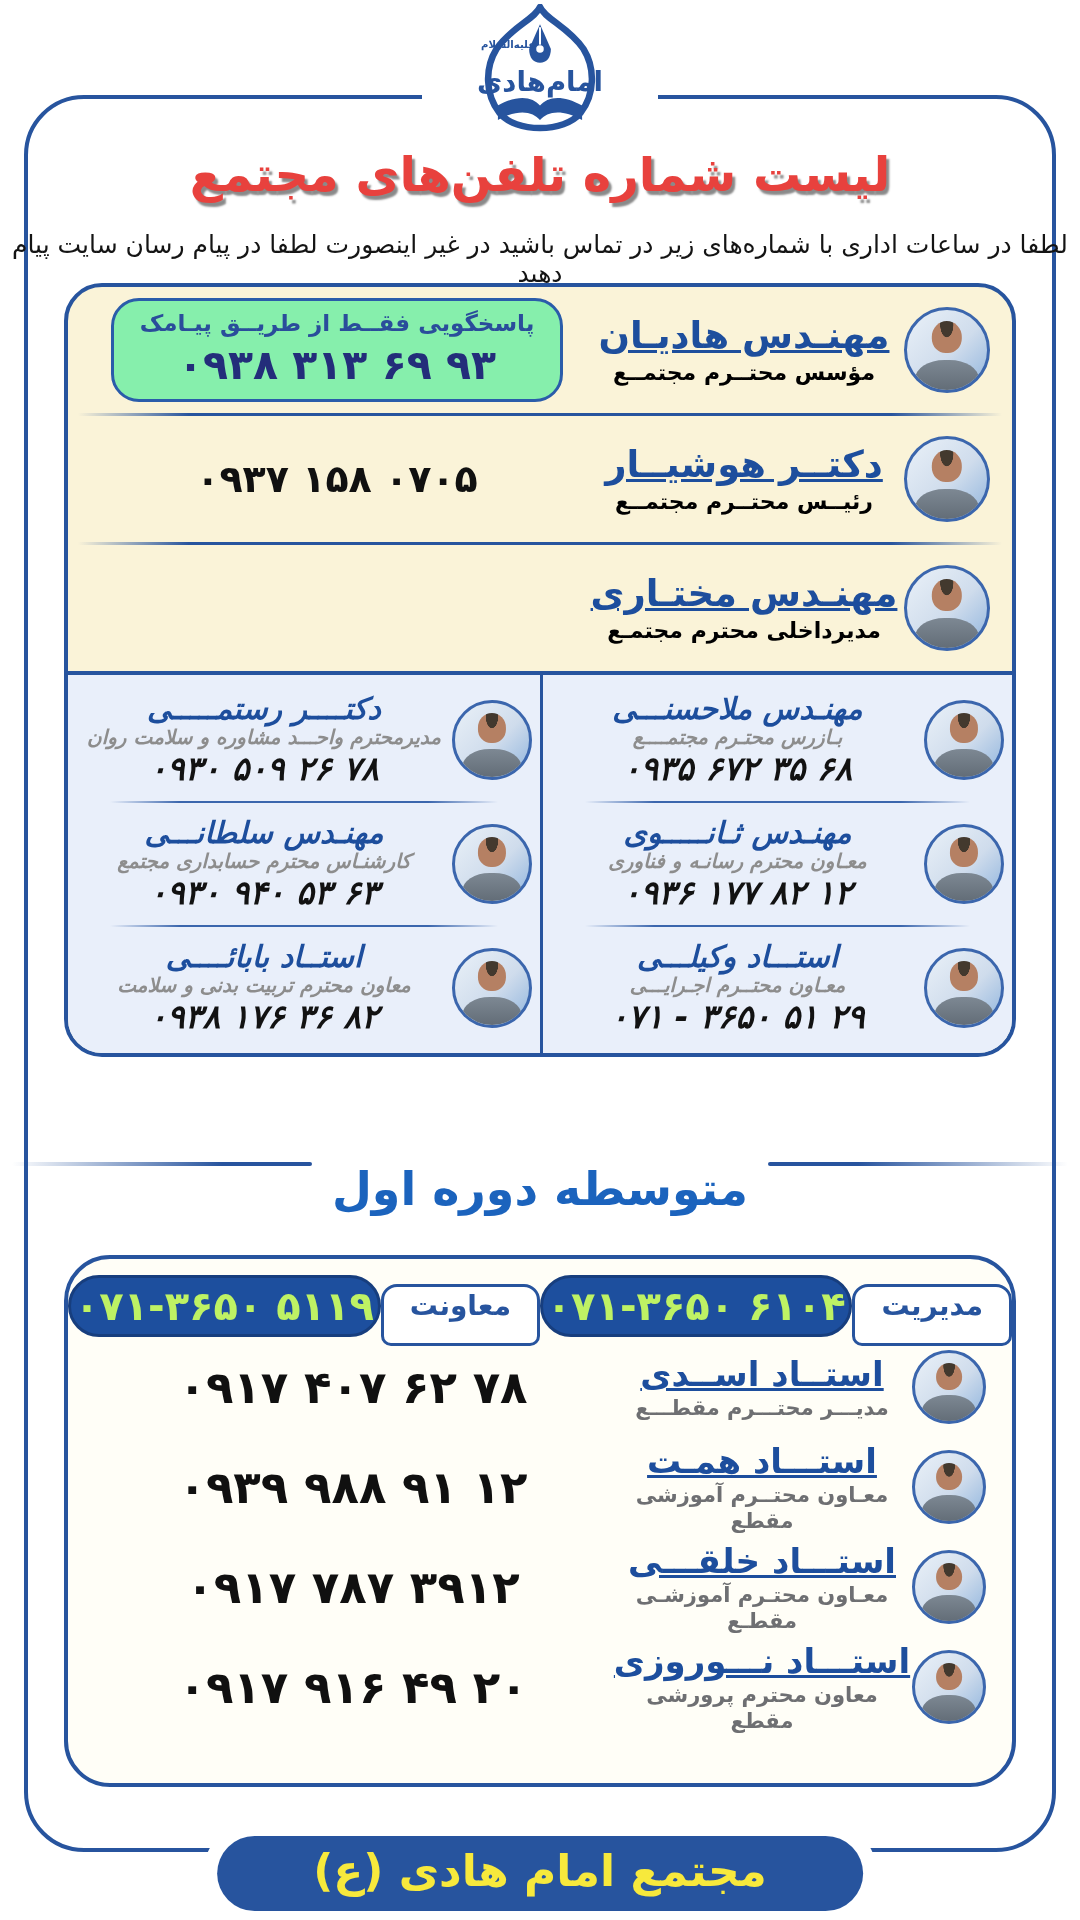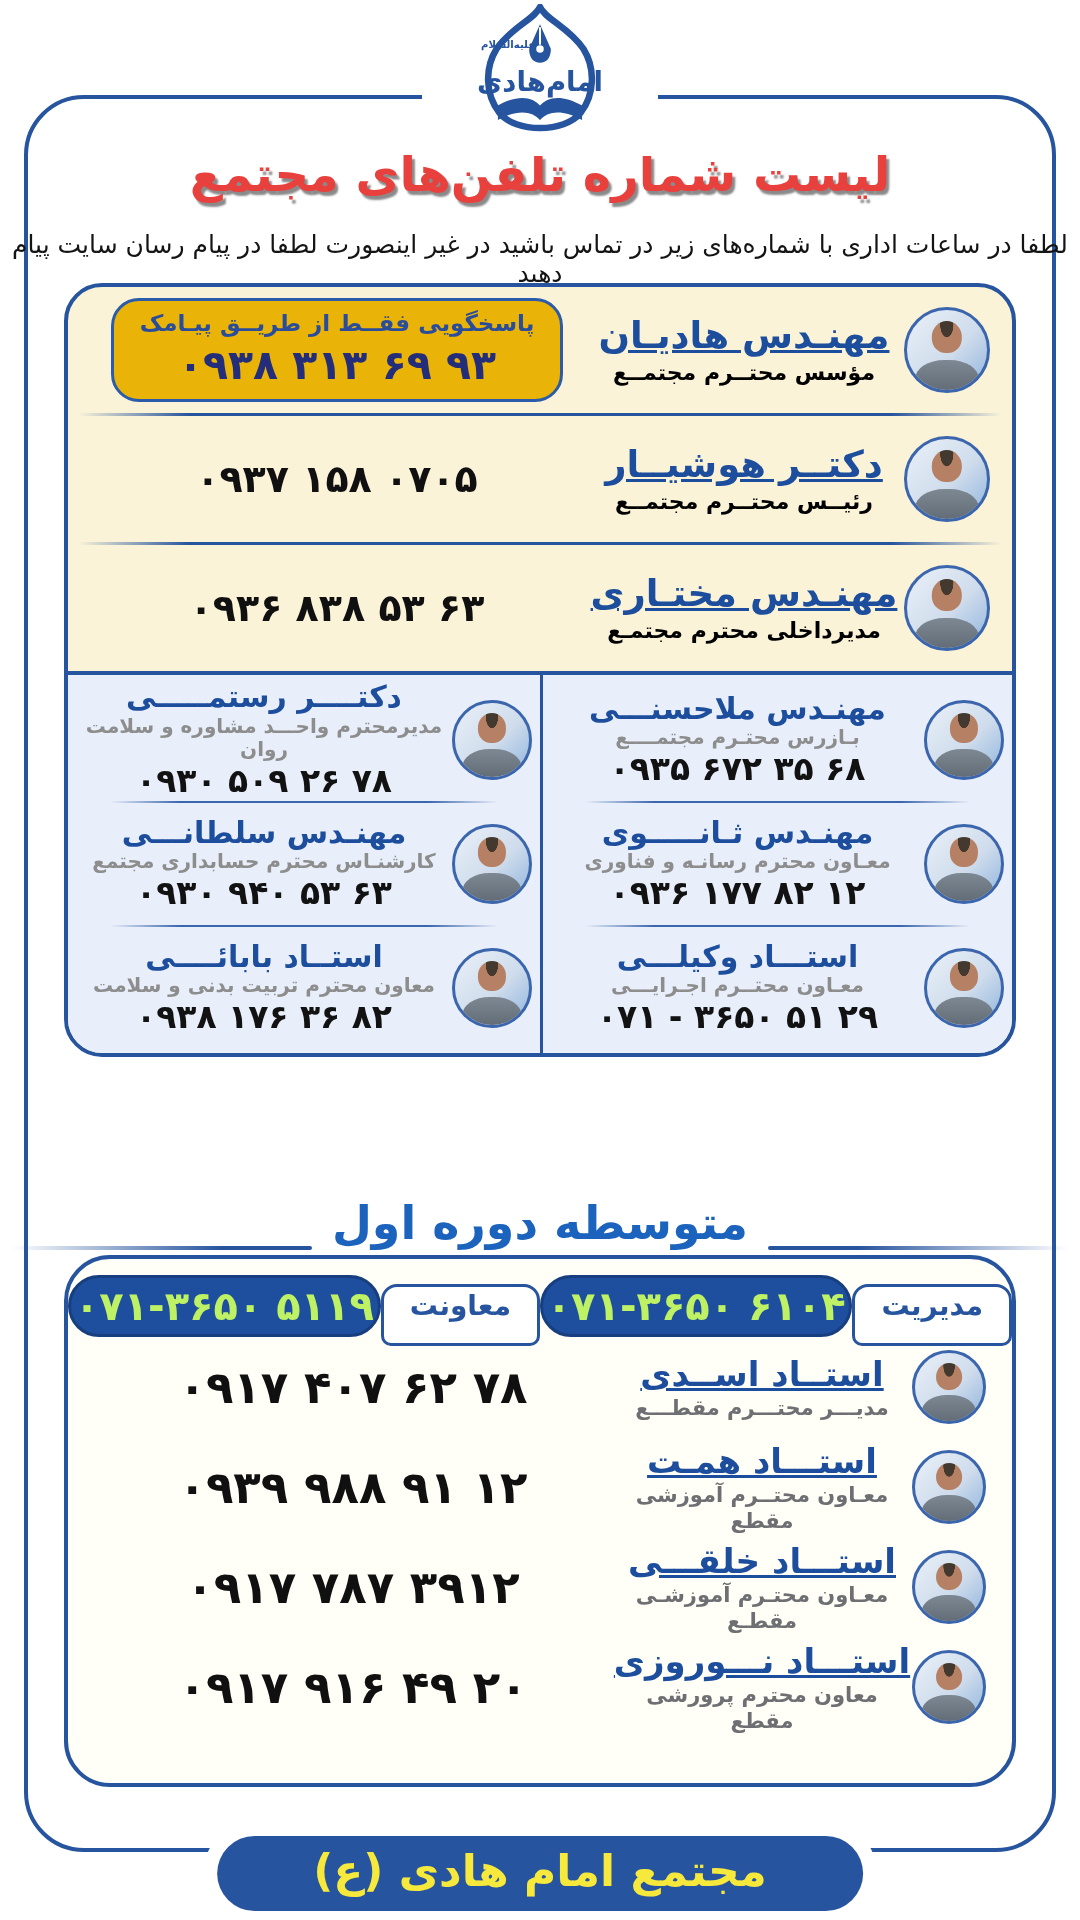--- a/index.html
+++ b/index.html
@@ -66,42 +66,42 @@
   .av-74 { width:74px; height:74px; }
 
   .nameblock { width:320px; text-align:center; line-height:1.25; }
   .nameblock .nm { font-size:37px; font-weight:bold; color:#1d4e9d;text-decoration:underline; }
   .nameblock .rl { font-size:22px; font-weight:600; color:#000000; }
 
   .phonearea { flex:1; display:flex; align-items:center; justify-content:center; }
   .bigphone  { font-size:38px; font-weight:bold; color:#101010; letter-spacing:2px; }
 
   .bubble {
-    background:#eab308; border:3px solid #2a5caa; border-radius:28px;
+    background:#86efac; border:3px solid #2a5caa; border-radius:28px;
     padding:8px 26px 6px; text-align:center; line-height:1.3;
   }
   .bubble .note  { font-size:23px; font-weight:bold; color:#2a4d9b; }
   .bubble .bnum  { font-size:41px; font-weight:bold; color:#232d7a; letter-spacing:1px; }
 
   
   .gridpart { display:flex; background:#e9effa; border-top:4px solid #27549e; }
   .gcol { width:50%; padding:4px 0; }
   .gcol:first-child { border-left:3px solid #27549e; }
-  .gentry { display:flex; align-items:center; height:122px; padding:0 8px; }
+  .gentry { display:flex; align-items:center; height:122px; padding:0 8px;font-style:italic; }
   .gstack { flex:1; text-align:center; line-height:1.18; }
   .gstack .nm { font-size:30px; font-weight:bold; color:#1d4e9d; }
   .gstack .rl { font-size:20px; font-weight:600; color:#8d8d8d; }
   .gstack .ph { font-size:33px; font-weight:bold; color:#121212; letter-spacing:1px; }
   .gsep { height:2px; margin:0 42px;
           background:linear-gradient(to right, rgba(59,102,173,0), #3b66ad 18%, #3b66ad 82%, rgba(59,102,173,0)); }
 
   
   .section-title {
-    position:absolute; top:1196px; left:0; width:100%;
-    display:flex; align-items:flex-end; justify-content:center; gap:20px;
+    position:absolute; top:1162px; left:0; width:100%;
+    display:flex; align-items:flex-start; justify-content:center; gap:20px;
   }
   .section-title .txt { font-size:46px; font-weight:bold; color:#1b63bd; white-space:nowrap; }
   .section-title .line { width:300px; height:4px; border-radius:2px; }
   .section-title .line.r { background:linear-gradient(to left, rgba(39,84,158,0), #27549e 70%); }
   .section-title .line.l { background:linear-gradient(to right, rgba(39,84,158,0), #27549e 70%); }
 
   
   .card2 {
     position:absolute; left:64px; top:1255px; width:952px; height:532px;
     border:4px solid #27549e; border-radius:46px; background:#fffef7; overflow:hidden;
@@ -186,23 +186,20 @@
     </div>
   </div>
   <div class="sep"></div>
 
   <div class="trow">
     <div class="avatar av-86"></div>
     <div class="nameblock">
       <div class="nm">مهنـدس مختـاری</div>
       <div class="rl">مدیرداخلی محترم مجتمـع</div>
     </div>
-    <div class="phonearea">
-      <div class="bigphone ltr">۰۹۳۶ ۸۳۸ ۵۳ ۶۳</div>
-    </div>
   </div>
 
   <div class="gridpart">
 
     <div class="gcol">
       <div class="gentry">
         <div class="avatar av-80"></div>
         <div class="gstack">
           <div class="nm">مهنـدس ملاحسنـــی</div>
           <div class="rl">بـازرس محتـرم مجتمــــع</div>

